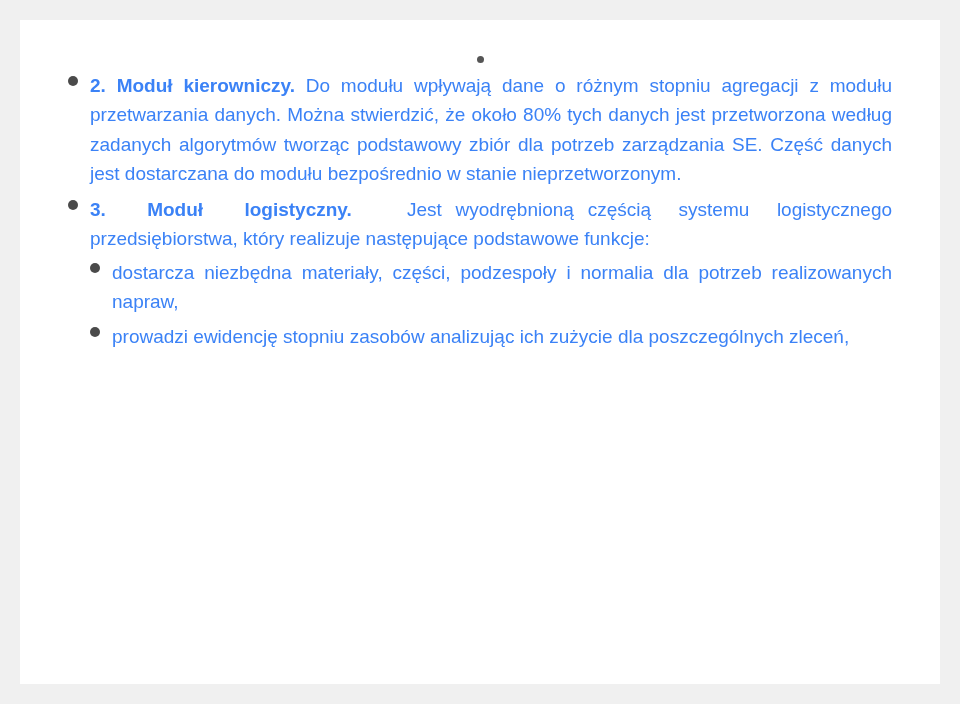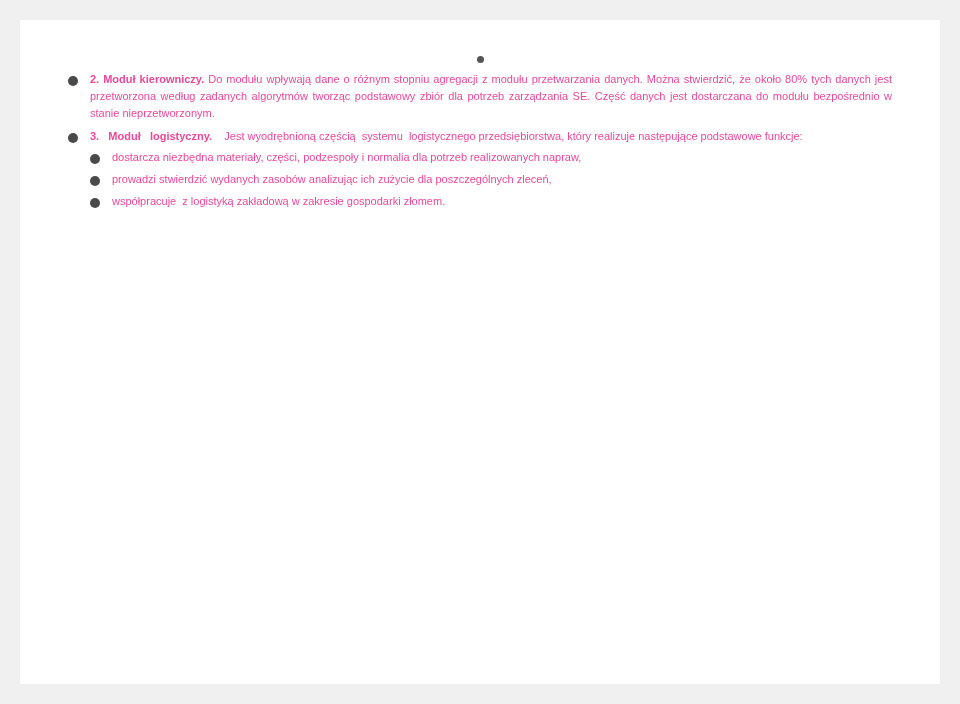--- a/index.html
+++ b/index.html
@@ -21,23 +21,23 @@
     .slide {
       width: 920px;
       height: 664px;
       background-color: #ffffff;
       padding: 36px 48px 36px 48px;
       position: relative;
       overflow: hidden;
     }
 
     .content {
-      font-size: 11px;
+      font-size: 19px;
       line-height: 1.55;
-      color: #ec4899;
+      color: #3b82f6;
     }
 
     .bullet-list {
       list-style: none;
       padding: 0;
       margin: 0;
     }
 
     .bullet-list > li {
       display: flex;
@@ -117,28 +117,24 @@
           <ul class="sub-bullet-list">
 
             <li>
               <span class="bullet-dot"></span>
               <span class="bullet-text">dostarcza niezbędna materiały, części, podzespoły i normalia dla potrzeb realizowanych napraw,</span>
             </li>
 
 
             <li>
               <span class="bullet-dot"></span>
-              <span class="bullet-text">prowadzi stwierdzić wydanych zasobów analizując ich zużycie dla poszczególnych zleceń,</span>
+              <span class="bullet-text">prowadzi ewidencję stopniu zasobów analizując ich zużycie dla poszczególnych zleceń,</span>
             </li>
 
 
-            <li>
-              <span class="bullet-dot"></span>
-              <span class="bullet-text">współpracuje&nbsp; z logistyką zakładową w zakresie gospodarki złomem.</span>
-            </li>
 
           </ul>
         </span>
       </li>
 
     </ul>
   </div>
 </div>
 
 </body></html>

